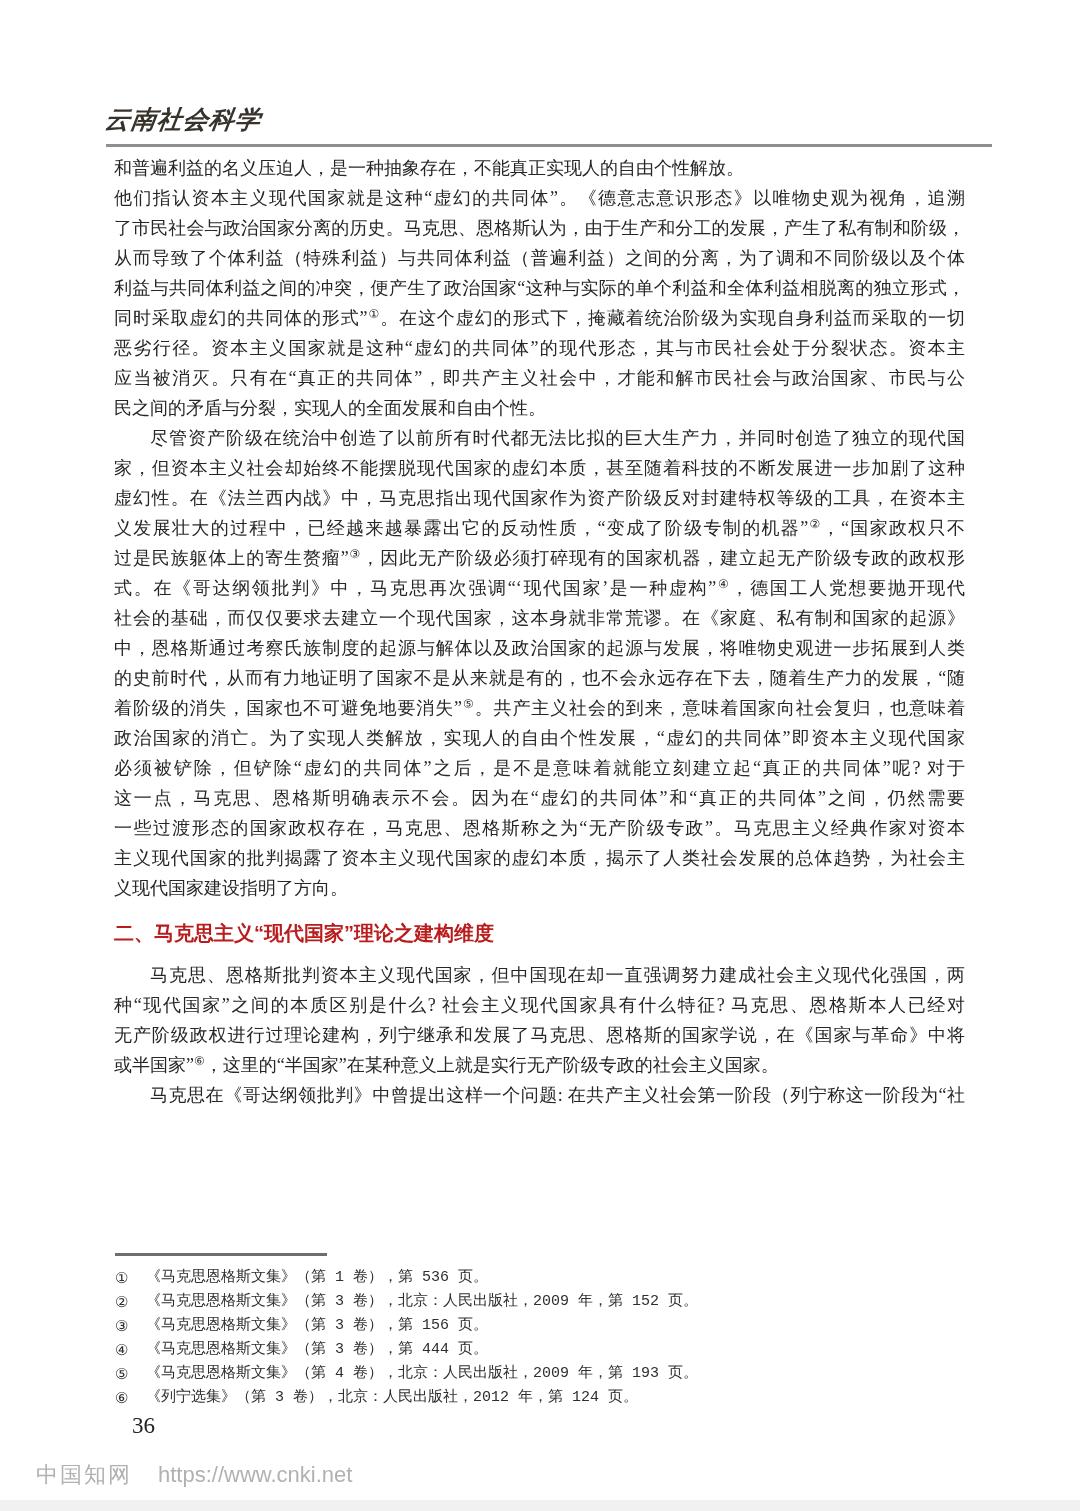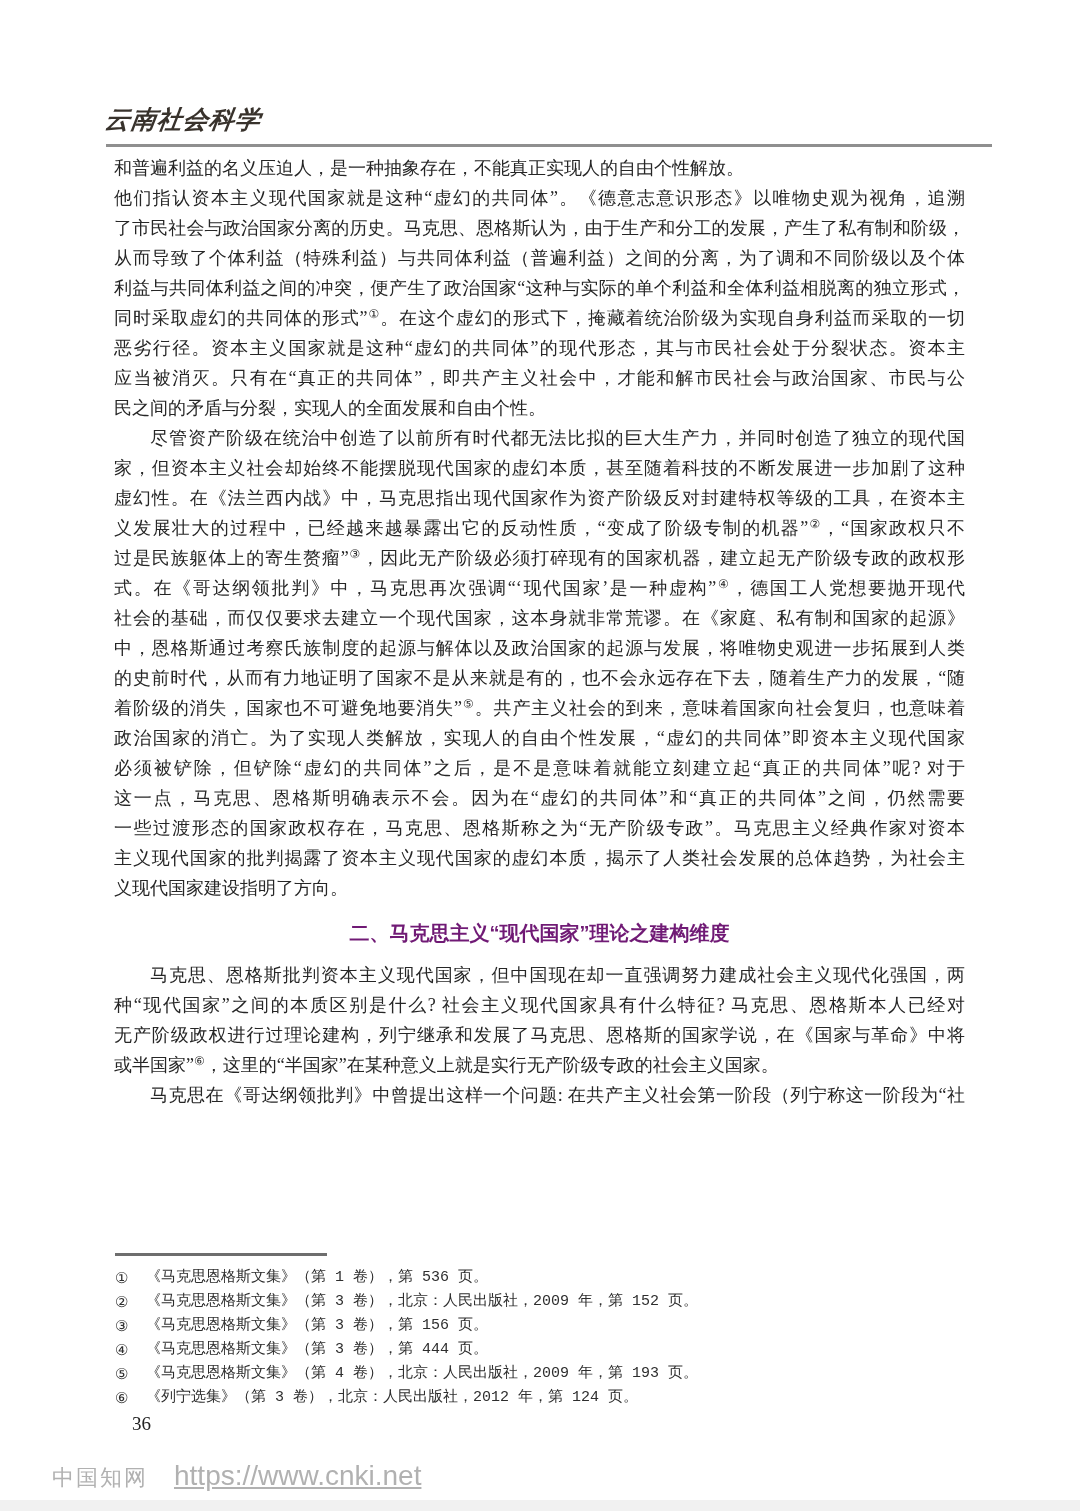--- a/index.html
+++ b/index.html
@@ -16,36 +16,36 @@
   .masthead-rule{position:absolute;left:106px;top:144px;width:886px;height:3px;background:#8f8f8f;}
   .article{position:absolute;left:114px;top:153px;width:851px;font-size:18px;color:#262626;}
   .line{
     height:30px;line-height:30px;overflow:hidden;
     text-align:justify;text-align-last:justify;
   }
   .line.endp{text-align-last:left;}
   .line.indent{text-indent:2em;}
   .line sup{font-size:12px;line-height:0;vertical-align:6px;}
   .heading{
-    height:57px;line-height:60px;text-align:center;
+    height:57px;line-height:60px;text-align:left;
     font-family:"Liberation Sans","DejaVu Sans",sans-serif;
-    font-weight:700;font-size:20px;color:#701a75;
+    font-weight:700;font-size:20px;color:#b91c1c;
   }
   .footnotes{position:absolute;left:115px;top:1253px;width:860px;}
   .fn-rule{width:212px;height:3px;background:#6e6e6e;margin-bottom:10px;}
   .fn{display:flex;height:24px;line-height:24px;font-size:15px;color:#2e2e2e;}
   .fn-marker{width:31px;flex:none;}
   .fn-text{flex:1;white-space:nowrap;overflow:hidden;font-family:Liberation Mono, monospace;}
-  .page-number{position:absolute;left:132px;top:1413px;font-size:19px;color:#222222;font-family:Liberation Serif, serif;}
+  .page-number{position:absolute;left:132px;top:1413px;font-size:23px;color:#222222;font-family:Liberation Serif, serif;}
   .watermark{
     position:absolute;left:36px;top:1460px;display:flex;gap:26px;align-items:baseline;
     font-family:"Liberation Sans","DejaVu Sans",sans-serif;color:#b1b1b1;
   }
-  .wm-name{font-size:22px;letter-spacing:2px;margin-left:16px;}
-  .wm-url{font-size:28px;text-decoration:underline;}
+  .wm-name{font-size:22px;letter-spacing:2px;}
+  .wm-url{font-size:22px;}
   .bottom-strip{position:absolute;left:0;bottom:0;width:1080px;height:11px;background:#f1f1f1;}
 </style>
 </head>
 <body>
 
 <div class="page">
 
   <header>
     <div class="logo">云南社会科学</div>
     <div class="masthead-rule"></div>

